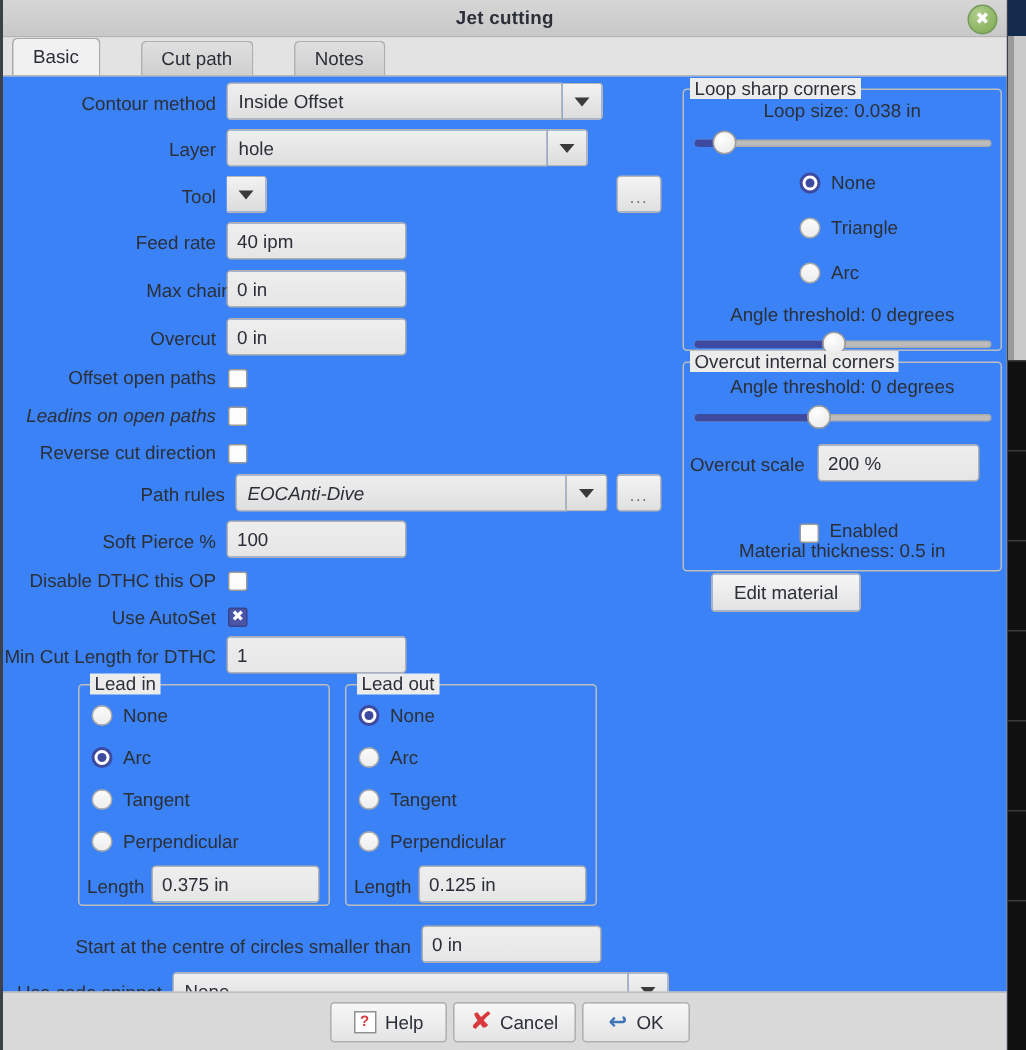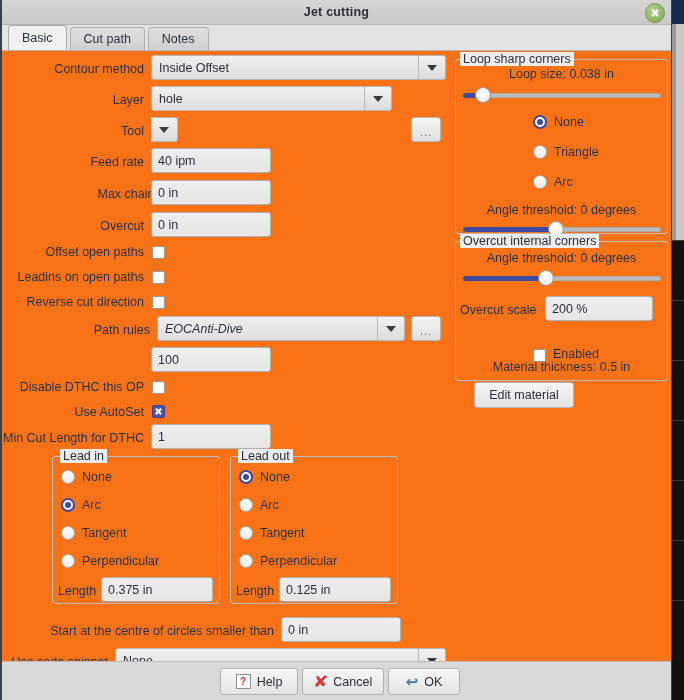--- a/index.html
+++ b/index.html
@@ -31,32 +31,32 @@
   .closebtn{
     position:absolute;right:6px;top:3px;width:18px;height:18px;border-radius:50%;
     background:radial-gradient(circle at 35% 30%,#b2ce8e,#8bb361 70%,#7aa253);
     border:1px solid #73995a;display:flex;align-items:center;justify-content:center;
     color:#fff;font-size:11px;font-weight:bold;line-height:1;cursor:pointer;
   }
 
   .tabstrip{
     position:relative;height:26px;background:#e3e3e3;
     border-bottom:1px solid #b8b8b8;padding-left:6px;box-sizing:border-box;
-    display:flex;align-items:flex-end;
+    display:flex;align-items:flex-end;gap:24px;
   }
   .tab{
     height:23px;padding:0 13px;margin-right:3px;
     display:flex;align-items:center;font-size:12.5px;color:#2b2f38;
     background:linear-gradient(#e0e0e0,#cfcfcf);
     border:1px solid #b0b0b0;border-bottom:none;
     border-radius:4px 4px 0 0;box-sizing:border-box;cursor:pointer;
   }
   .tab.active{background:#f1f1f1;height:25px;border-color:#aaa;}
 
-  .content{position:relative;height:calc(700px - 24px - 26px - 39px);background:#f97316;}
+  .content{position:relative;height:calc(700px - 24px - 26px - 39px);background:#3b82f6;}
 
   
   .lbl{position:absolute;font-size:12.5px;color:#2b2f38;text-align:right;white-space:nowrap;}
   .entry{
     position:absolute;box-sizing:border-box;height:25px;
     background:linear-gradient(#eeeeee,#e6e6e6);
     border:1px solid #b0b0b0;border-radius:3px;
     display:flex;align-items:center;padding:0 6px;font-size:12.5px;color:#2b2f38;
   }
   .combo{
@@ -170,21 +170,21 @@
 
   <div class="tabstrip">
     <div class="tab active">Basic</div>
     <div class="tab">Cut path</div>
     <div class="tab">Notes</div>
   </div>
 
   <div class="content">
 
     <div class="lbl" style="left:0;top:11px;width:142px;">Contour method</div>
-    <div class="combo" style="left:149px;top:4px;width:295px;">
+    <div class="combo" style="left:149px;top:4px;width:251px;">
       <div class="cval">Inside Offset</div>
       <div class="carrow">
           <span class="arrowglyph"></span>
         </div>
     </div>
 
     <div class="lbl" style="left:0;top:42px;width:142px;">Layer</div>
     <div class="combo" style="left:149px;top:35px;width:241px;">
       <div class="cval">hole</div>
       <div class="carrow">
@@ -205,35 +205,36 @@
 
     <div class="lbl" style="left:0;top:136px;width:142px;margin-left:48px;">Max chain length</div>
     <div class="entry" style="left:149px;top:129px;width:120px;">0 in</div>
 
     <div class="lbl" style="left:0;top:168px;width:142px;">Overcut</div>
     <div class="entry" style="left:149px;top:161px;width:120px;">0 in</div>
 
     <div class="lbl" style="left:0;top:194px;width:142px;">Offset open paths</div>
     <div class="checkbox" style="left:150px;top:195px;"></div>
 
-    <div class="lbl" style="left:0;top:219px;width:142px;">Leadins on open paths</div>
+    <div class="lbl" style="left:0;top:219px;width:142px;font-style:italic;">Leadins on open paths</div>
     <div class="checkbox" style="left:150px;top:220px;"></div>
 
     <div class="lbl" style="left:0;top:244px;width:142px;">Reverse cut direction</div>
     <div class="checkbox" style="left:150px;top:245px;"></div>
 
     <div class="lbl" style="left:0;top:272px;width:148px;">Path rules</div>
     <div class="combo" style="left:155px;top:265px;width:248px;font-style:italic;">
       <div class="cval">EOCAnti-Dive</div>
       <div class="carrow">
           <span class="arrowglyph"></span>
         </div>
     </div>
     <div class="dotsbtn" style="left:409px;top:265px;">...</div>
 
+    <div class="lbl" style="left:0;top:303px;width:142px;">Soft Pierce %</div>
     <div class="entry" style="left:149px;top:296px;width:120px;">100</div>
 
     <div class="lbl" style="left:0;top:329px;width:142px;">Disable DTHC this OP</div>
     <div class="checkbox" style="left:150px;top:330px;"></div>
 
     <div class="lbl" style="left:0;top:354px;width:142px;">Use AutoSet</div>
     <div class="checkbox checked" style="left:150px;top:354px;">✖</div>
 
     <div class="lbl" style="left:0;top:380px;width:142px;">Min Cut Length for DTHC</div>
     <div class="entry" style="left:149px;top:373px;width:120px;">1</div>

